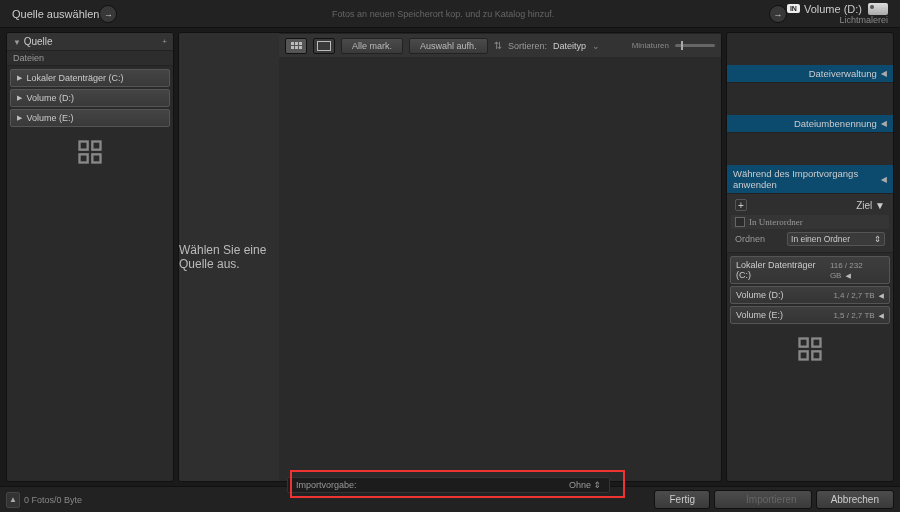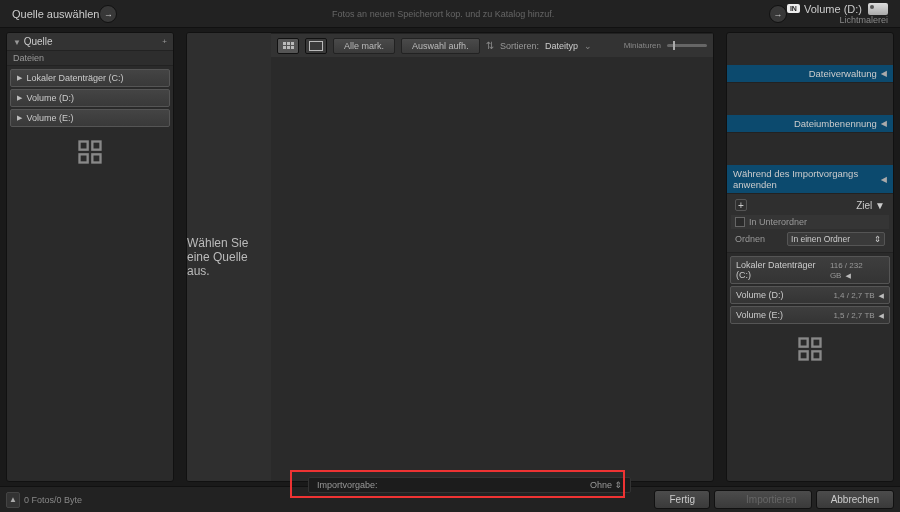--- a/index.html
+++ b/index.html
@@ -54,21 +54,21 @@
     flex-shrink:0;
   }
   .disk-icon::after { content:""; position:absolute; top:2px; left:2px; width:4px;height:4px;border-radius:50%;background:#555;}
   .topbar .right { display:flex; flex-direction:column; align-items:flex-end; font-size:10px;}
   .topbar .right .row1 { display:flex; align-items:center;}
   .topbar .right .sub { color:#888; font-size:9px; }
 
   .maincols {
     flex: 1;
     display: flex;
-    gap: 12px;
+    gap: 4px;
     padding: 4px 6px;
     background: #1a1a1a;
     min-height:0;
   }
   .panel {
     background: #2a2a2a;
     border: 1px solid #111;
     border-radius: 3px;
     display: flex; flex-direction: column;
     overflow:hidden;
@@ -115,21 +115,21 @@
     padding:3px 6px;
     display:flex; justify-content:flex-end; align-items:center; gap:4px;
     cursor:pointer;
     font-size:9.5px;
     margin-top:32px;
   }
   .right-panel .collapse-row .chev { font-size:8px; color:#aaa;}
   .ziel-block { background:#2f2f2f; padding:3px 4px; border-bottom:1px solid #222;}
   .ziel-head { display:flex; justify-content:space-between; align-items:center; font-size:10px; padding:2px 4px;}
   .ziel-head .plus { border:1px solid #555; width:12px;height:12px; display:flex;align-items:center;justify-content:center;font-size:10px;color:#ccc;border-radius:2px;cursor:pointer;}
-  .check-row { background:#353535; padding:2px 4px; display:flex; align-items:center; gap:4px; font-size:9px; color:#999; margin-top:2px;}
+  .check-row { background:#353535; padding:2px 4px; display:flex; align-items:center; gap:4px; font-size:9px; color:#999; margin-top:2px;font-family:Liberation Serif, serif;}
   .fake-check { width:10px;height:10px;border:1px solid #666;background:#2a2a2a;}
   .ordnen-row { display:flex;align-items:center;gap:4px;padding:3px 4px;font-size:9px;color:#999;}
   .ordnen-select {flex:1; background:#3a3a3a;border:1px solid #555;border-radius:2px;padding:1px 3px;font-size:8.5px;color:#ccc;display:flex;justify-content:space-between;align-items:center;cursor:pointer;margin-left:18px;}
   .dest-list { display:flex;flex-direction:column;gap:2px;padding:3px;}
   .dest-row {
     background: linear-gradient(#3e3e3e,#343434);
     border:1px solid #555; border-radius:2px;
     padding:3px 5px;
     display:flex; align-items:center; justify-content:space-between;
     cursor:pointer; font-size:9px;
@@ -343,17 +343,17 @@
 
 <div class="bottombar">
   <div class="collapse-btn">▲</div>
   <span class="status">0 Fotos/0 Byte</span>
   <div class="spacer"></div>
   <div class="mainbtn">Fertig</div>
   <div class="mainbtn disabled">Importieren</div>
   <div class="mainbtn">Abbrechen</div>
 </div>
 
-<div class="preset-bar" style="left:308px; top:477px; width:323px; height:16px;">
+<div class="preset-bar" style="left:287px; top:477px; width:323px; height:16px;">
   <span>Importvorgabe:</span>
   <span><span>Ohne</span> <span>⇕</span></span>
 </div>
 <div class="red-callout" style="left:290px; top:470px; width:335px; height:28px;"></div>
 
 </body></html>

